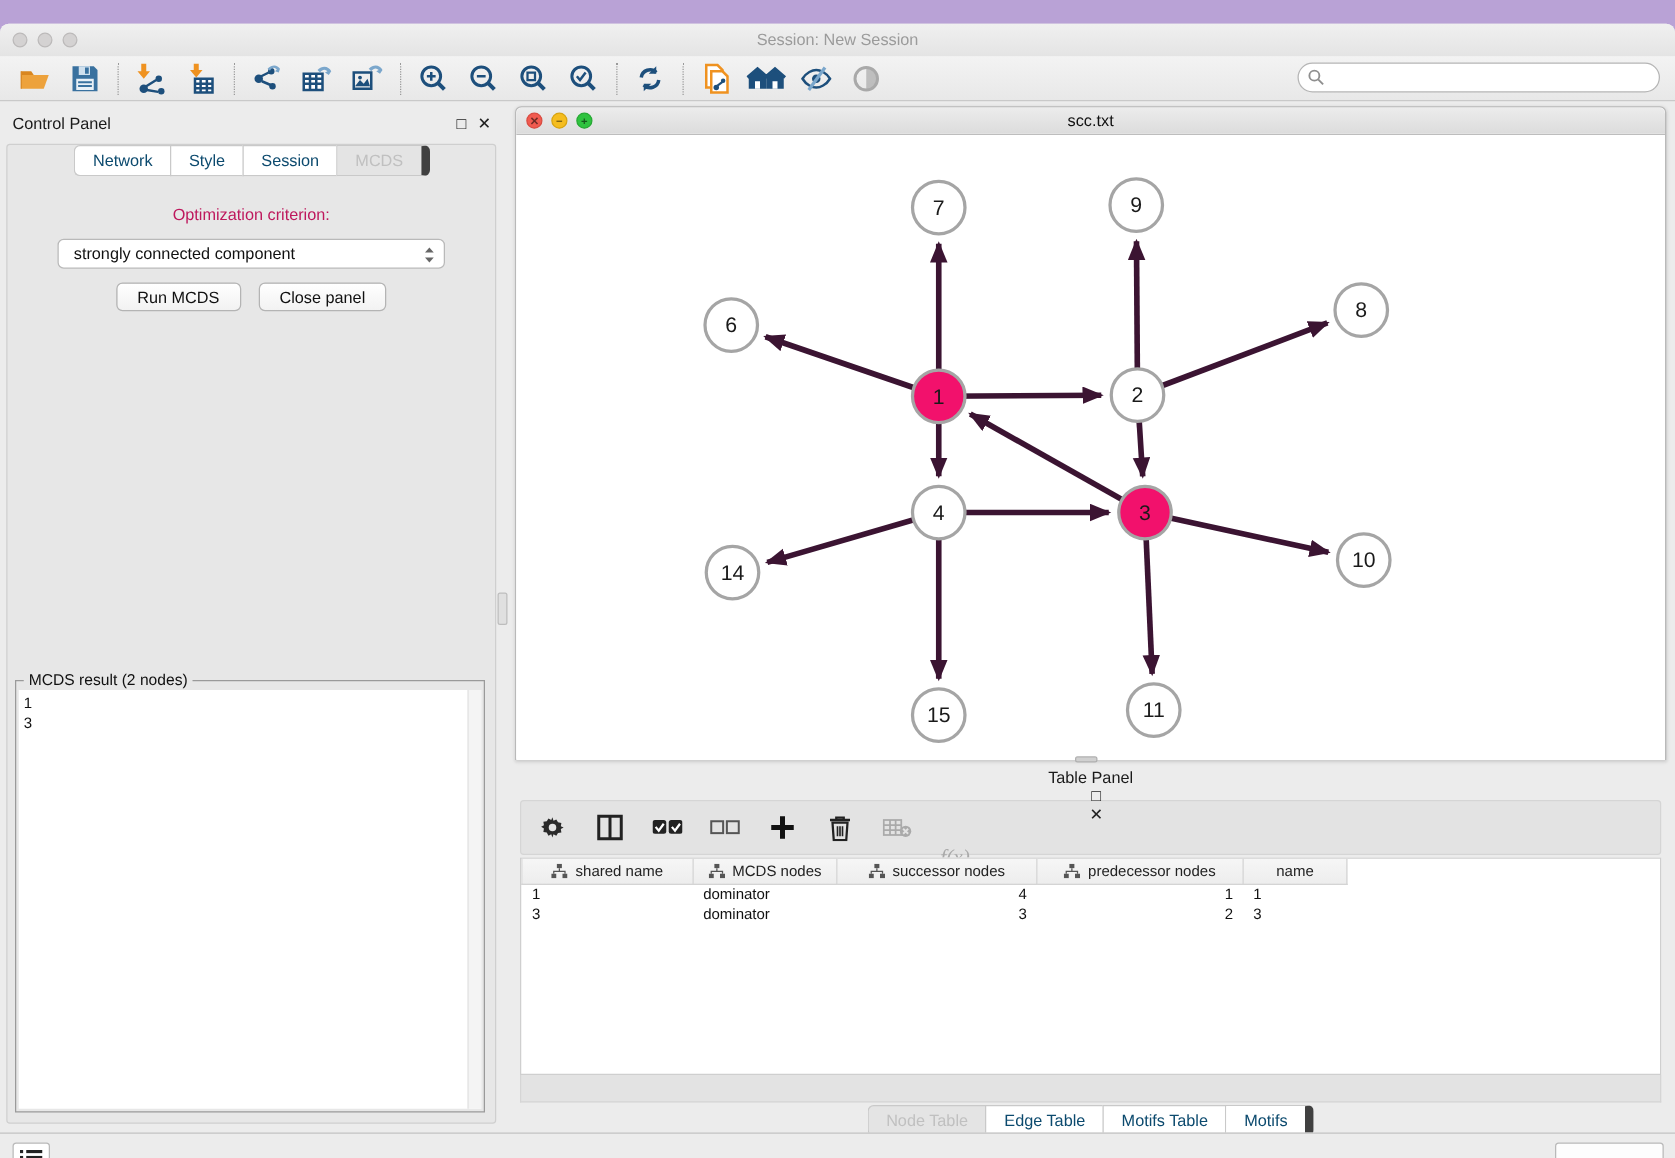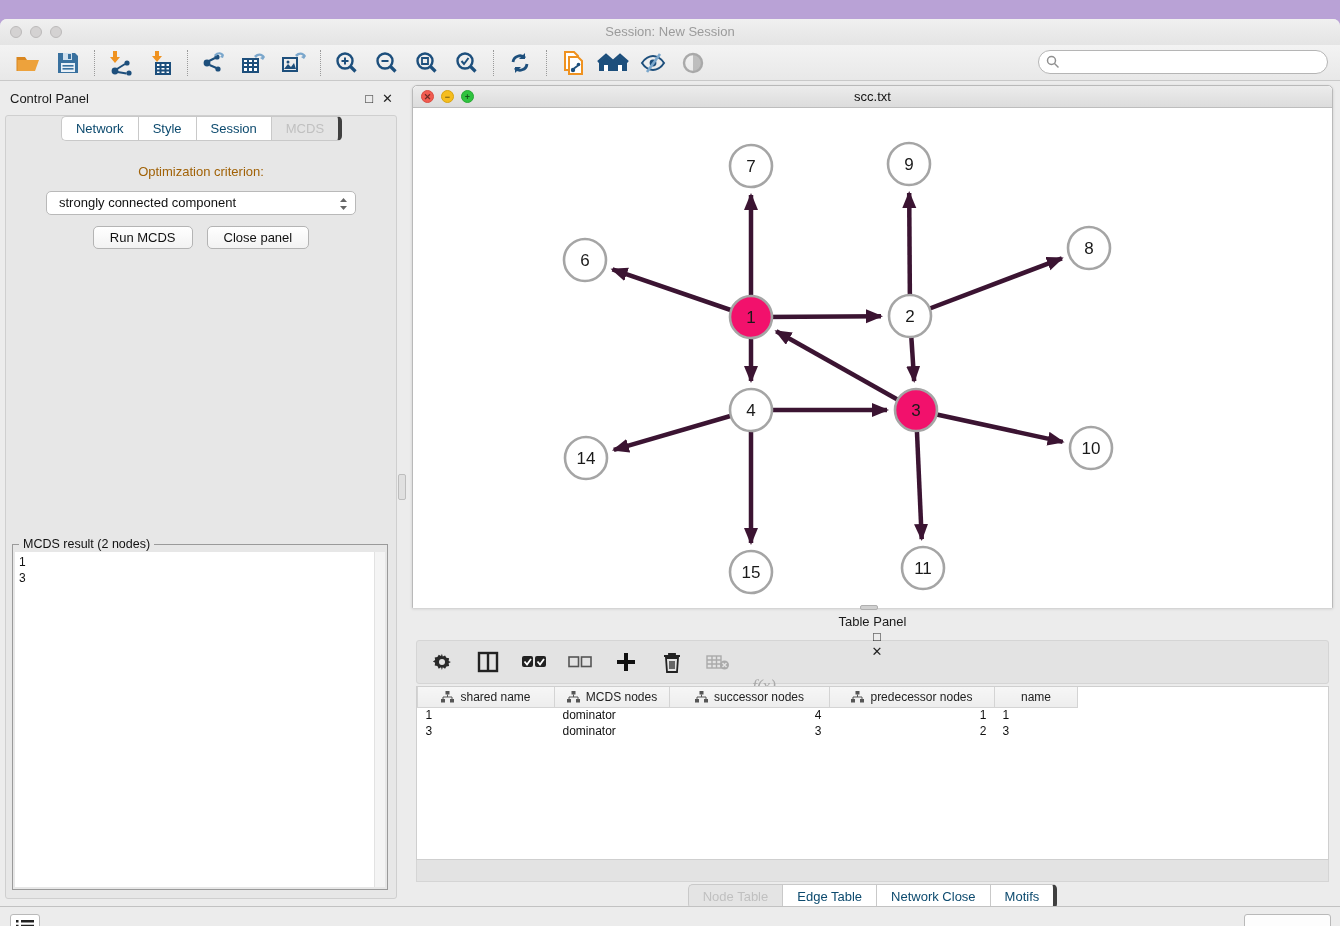--- a/index.html
+++ b/index.html
@@ -32,25 +32,25 @@
 
   
   .control-panel { position:absolute; left:0; top:66px; width:403px; height:816px; }
   .cp-header { height:26px; display:flex; align-items:center; padding:0 10px; }
   .cp-title { font-size:13px; color:#1a1a1a; flex:1; }
   .panel-max, .panel-close { font-size:13px; color:#222; margin-left:9px; cursor:default; }
   .cp-tabs { position:relative; display:flex; justify-content:center; margin-top:5px; z-index:2; }
   .tab { font-size:13px; padding:4px 14px; background:#fff; border:1px solid #c9c9c9;
          border-right:none; color:#0c4a6e; cursor:default; }
   .tab:first-child { border-radius:5px 0 0 5px; }
-  .tab:last-child { border-radius:0 5px 5px 0; border-right:4px solid #404040; }
+  .tab:last-child { border-radius:0 5px 5px 0; border-right:7px solid #404040; }
   .tab.selected { background:#e4e4e4; color:#c0c0c0; }
   .cp-body { position:absolute; top:30px; left:5px; right:6px; bottom:2px;
              background:#e7e7e7; border:1px solid #cfcfcf; border-radius:3px; }
-  .opt-label { text-align:center; font-size:13px; margin-top:48px; color:#a16207; }
+  .opt-label { text-align:center; font-size:13px; margin-top:48px; color:#be185d; }
   .dropdown { position:relative; margin:12px auto 0 auto; width:310px; height:24px; background:#fff;
               border:1px solid #b9b9b9; border-radius:5px; font-size:13px; line-height:22px;
               padding-left:12px; color:#111; cursor:default; }
   .dd-stepper { position:absolute; right:6px; top:3px; }
   .cp-buttons { display:flex; justify-content:center; gap:14px; margin-top:11px; }
   .mac-btn { background:linear-gradient(#ffffff,#f2f2f2); border:1px solid #b4b4b4; border-radius:5px;
              font-size:13px; padding:3px 16px; color:#111; cursor:default; }
   .result-box { position:absolute; left:6px; right:8px; top:428px; bottom:8px;
                 border:1px solid #9a9a9a; }
   .result-legend { position:absolute; top:-8px; left:6px; background:#e7e7e7; font-size:12.5px;
@@ -532,21 +532,21 @@
           </tr>
         </tbody>
       </table>
     </div>
     <div class="tp-bottomstrip"></div>
   </div>
 
   <div class="table-tabs">
     <span class="tab selected">Node Table</span>
     <span class="tab">Edge Table</span>
-    <span class="tab">Network Close</span>
+    <span class="tab">Motifs Table</span>
     <span class="tab">Motifs</span>
   </div>
 
   <div class="statusbar">
     <div class="list-btn">
       <span>
             <svg width="18" height="14" viewBox="0 0 18 14">
               <g fill="#222">
                 <rect x="0" y="1" width="2.5" height="2.5"></rect>
                 <rect x="5" y="1" width="13" height="2.5"></rect>

